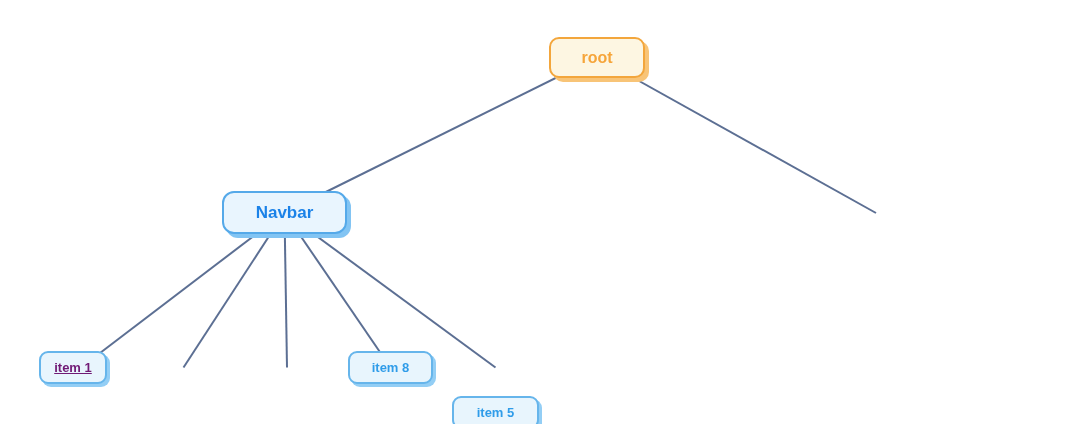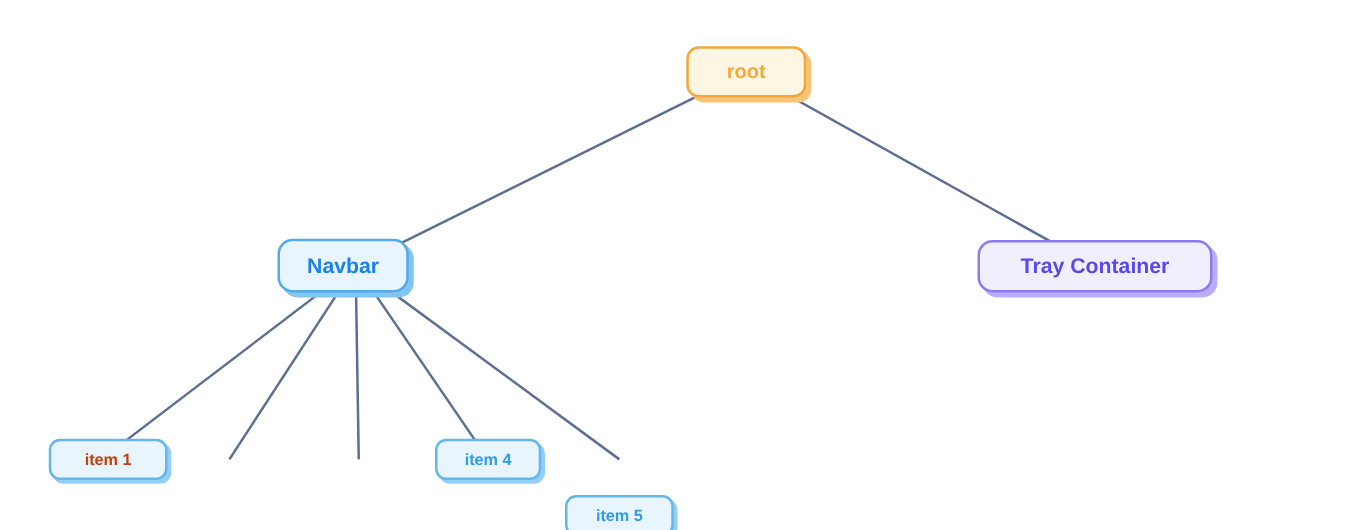--- a/index.html
+++ b/index.html
@@ -52,28 +52,25 @@
       <line x1="272.5" y1="212.5" x2="69" y2="367.5" stroke="#5c6f93" stroke-width="2"></line>
       <line x1="272.5" y1="212.5" x2="171.5" y2="367.5" stroke="#5c6f93" stroke-width="2"></line>
       <line x1="272.5" y1="212.5" x2="275" y2="367.5" stroke="#5c6f93" stroke-width="2"></line>
       <line x1="272.5" y1="212.5" x2="378.5" y2="367.5" stroke="#5c6f93" stroke-width="2"></line>
       <line x1="272.5" y1="212.5" x2="483.5" y2="367.5" stroke="#5c6f93" stroke-width="2"></line>
     </svg>
 
 <div class="node" style="left: 537px; top: 37px; width: 96px; height: 41px; border-radius: 10px; font-size: 16px; background: rgb(253, 246, 226); border-color: rgb(243, 166, 60); color: rgb(246, 165, 58); box-shadow: rgb(248, 196, 119) 4px 4px 0px;">
       <span>root</span>
     </div>
-    <div class="node" style="left: 210px; top: 191px; width: 105px; height: 43px; border-radius: 12px; font-size: 17px; background: rgb(233, 245, 254); border-color: rgb(85, 169, 233); color: rgb(27, 130, 232); box-shadow: rgb(130, 196, 243) 4px 4px 0px;">
+    <div class="node" style="left: 210px; top: 191px; width: 125px; height: 43px; border-radius: 12px; font-size: 17px; background: rgb(233, 245, 254); border-color: rgb(85, 169, 233); color: rgb(27, 130, 232); box-shadow: rgb(130, 196, 243) 4px 4px 0px;">
       <span>Navbar</span>
     </div>
-    <div class="node" style="left: 770px; top: 192px; width: 188px; height: 42px; border-radius: 12px; font-size: 17px; background: rgb(241, 239, 254); border-color: rgb(140, 124, 242); color: rgb(90, 73, 232); box-shadow: rgb(188, 173, 248) 4px 4px 0px;">
-      <span>Tray Container</span>
-    </div>
-    <div class="node" style="left: 27px; top: 351px; width: 95px; height: 33px; border-radius: 9px; font-size: 13px; background: rgb(232, 245, 253); border-color: rgb(102, 181, 235); color: #c2410c; box-shadow: rgb(147, 206, 245) 3px 3px 0px;">
+    <div class="node" style="left: 27px; top: 351px; width: 68px; height: 33px; border-radius: 9px; font-size: 13px; background: rgb(232, 245, 253); border-color: rgb(102, 181, 235); color: #701a75; box-shadow: rgb(147, 206, 245) 3px 3px 0px; text-decoration: underline;">
       <span>item 1</span>
     </div>
     <div class="node" style="left: 336px; top: 351px; width: 85px; height: 33px; border-radius: 9px; font-size: 13px; background: rgb(232, 245, 253); border-color: rgb(102, 181, 235); color: rgb(47, 156, 233); box-shadow: rgb(147, 206, 245) 3px 3px 0px;">
-      <span>item 4</span>
+      <span>item 8</span>
     </div>
     <div class="node" style="left: 440px; top: 351px; width: 87px; height: 33px; border-radius: 9px; font-size: 13px; background: rgb(232, 245, 253); border-color: rgb(102, 181, 235); color: rgb(47, 156, 233); box-shadow: rgb(147, 206, 245) 3px 3px 0px; margin-top: 45px;">
       <span>item 5</span>
     </div>
   </div>
 
 </body></html>

